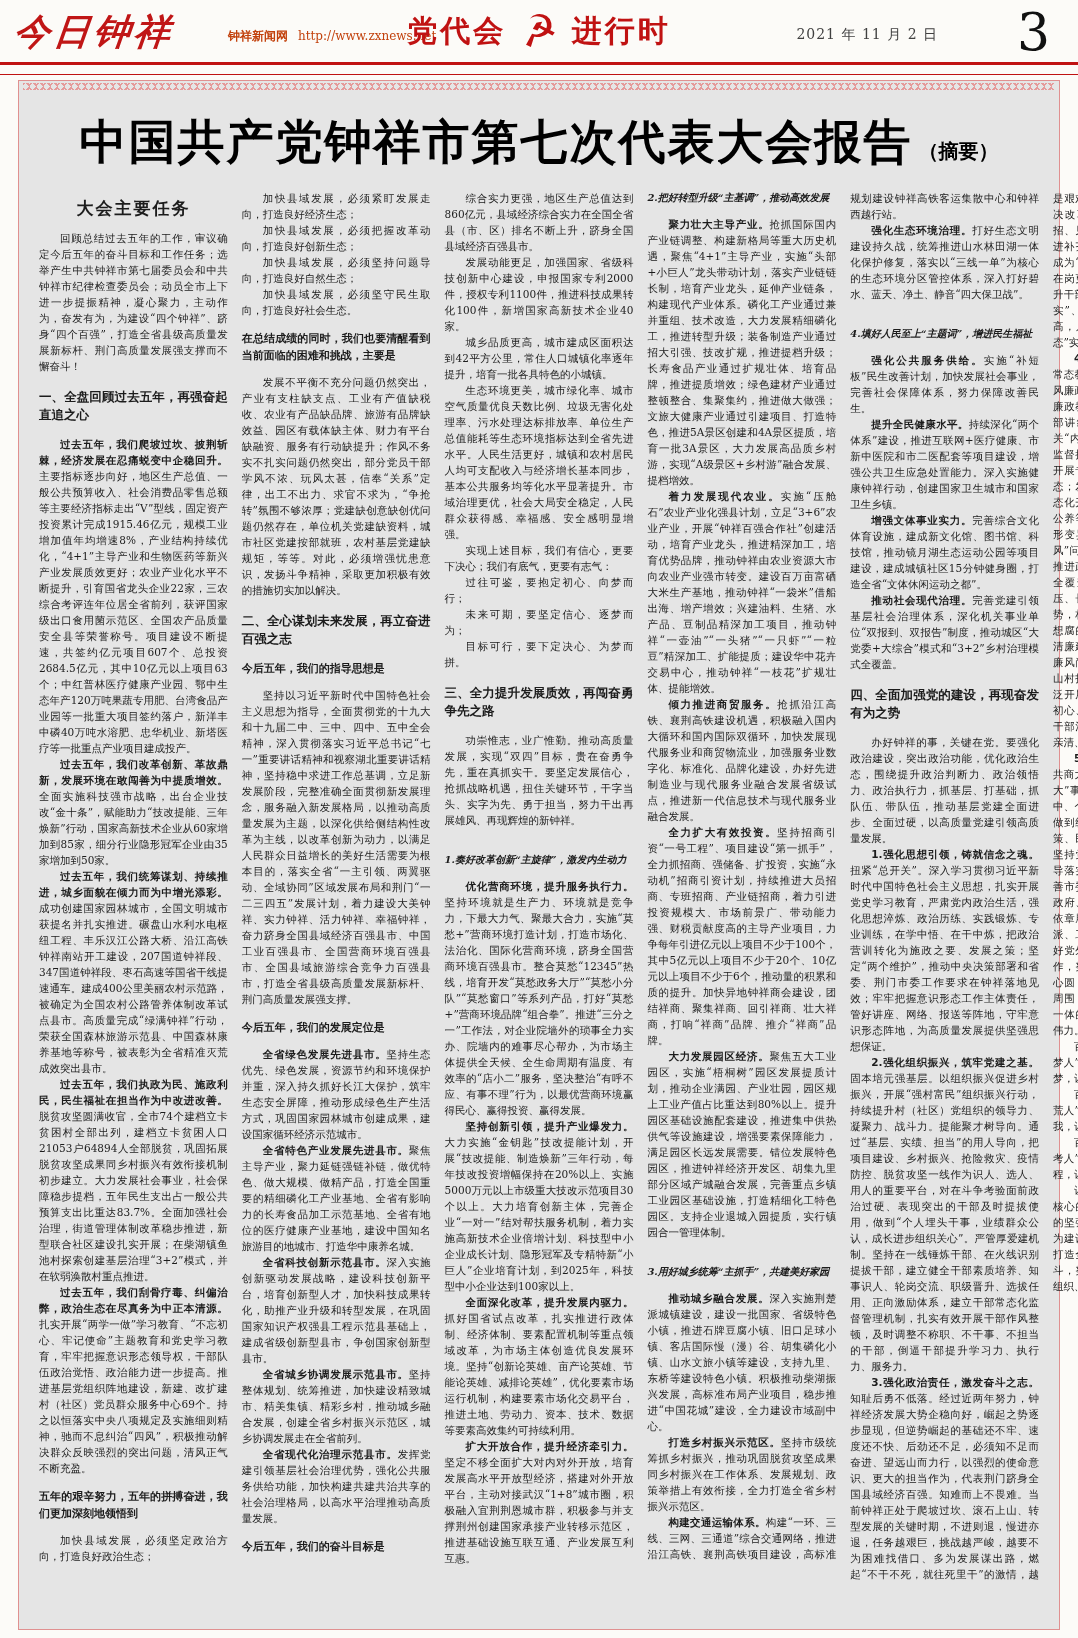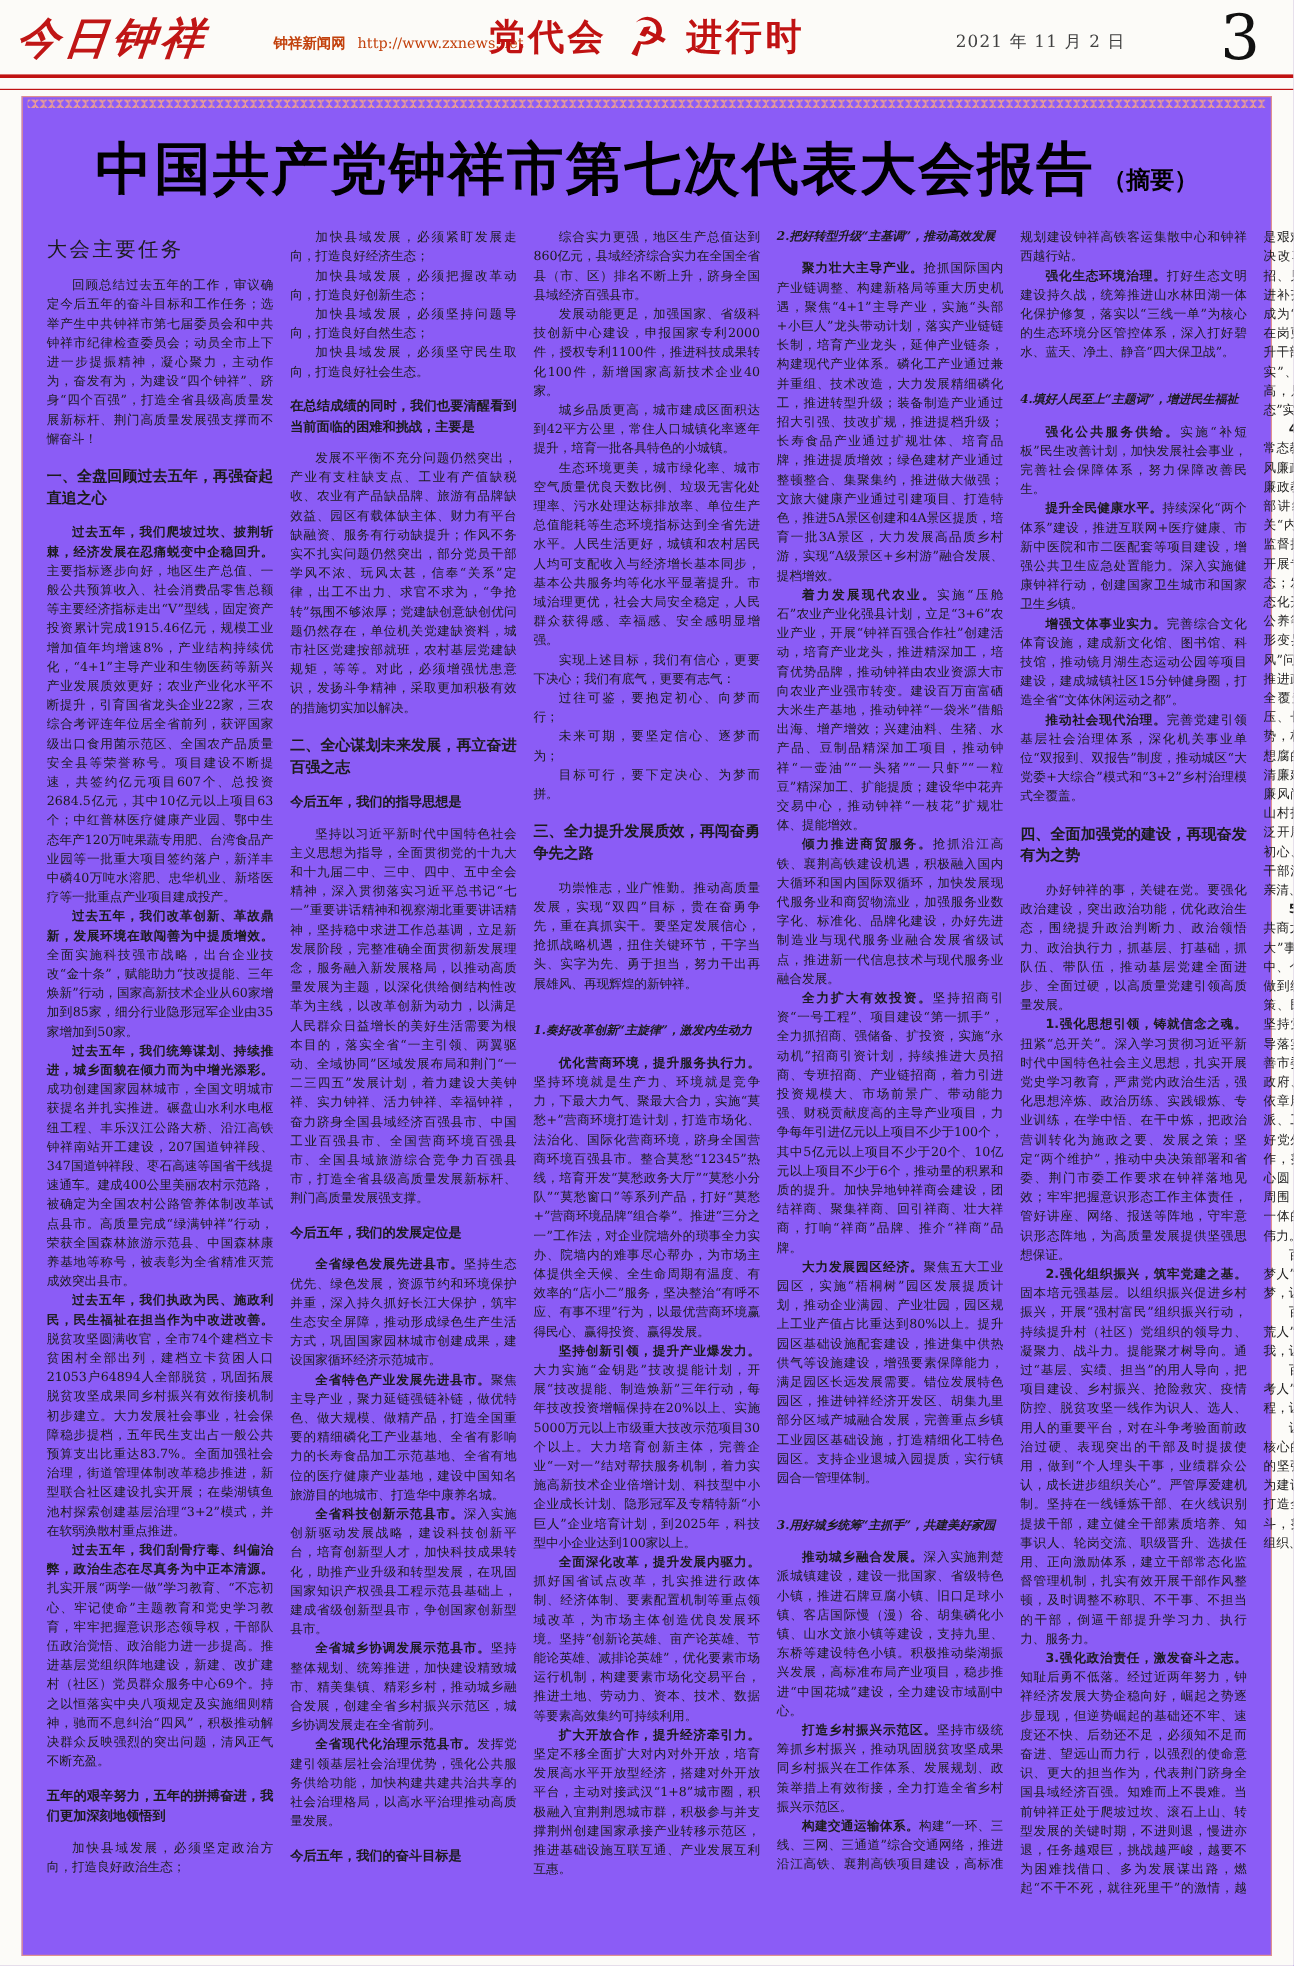--- a/index.html
+++ b/index.html
@@ -15,37 +15,37 @@
   .banner-inner{display:inline-flex;align-items:center;gap:14px;}
   .banner-txt{font-family:Liberation Mono, monospace;font-weight:900;
         font-size:30px;color:#c01212;letter-spacing:3px;}
   .emblem{font-size:42px;line-height:42px;color:#c01212;transform:rotate(-12deg);}
   .mdate{position:absolute;right:140px;top:26px;font-size:14px;color:#404040;letter-spacing:1px;}
   .pageno{position:absolute;right:28px;top:2px;font-size:52px;color:#111;font-family:"DejaVu Serif",serif;}
   .rule{position:absolute;left:0;right:0;top:62px;height:9px;
         border-top:3px solid #c01212;border-bottom:1px solid #c01212;}
   
   .artbox{position:absolute;left:18px;right:18px;top:80px;bottom:8px;
-          border:1px solid #e09090;background:#8b5cf6;}
+          border:1px solid #e09090;background:#e5e5e5;}
   .zigzag{height:7px;margin:2px 4px 0 4px;
           background:
             repeating-linear-gradient(135deg,#e59a9a 0 2px,transparent 2px 7px),
             repeating-linear-gradient(45deg,#e59a9a 0 2px,transparent 2px 7px);
           background-size:7px 7px;}
   .headline{ text-align:center;margin-top:26px;line-height:1.1;white-space:nowrap;}
   .headline .t{font-family:"DejaVu Sans","Liberation Sans",sans-serif;font-weight:900;
           font-size:47px;letter-spacing:2px;color:#000;}
   .headline .s{font-size:20px;font-weight:bold;color:#000;margin-left:6px;}
   
   .cols{margin:22px 20px 0 20px;height:1400px;
         column-count:5;column-gap:14px;column-fill:auto;
         font-size:10.5px;line-height:16px;text-align:justify;}
   .cols p{margin:0;text-indent:2em;}
-  .cols .blk-title{font-family:"DejaVu Sans",sans-serif;font-weight:400;font-size:17px;
-        text-indent:0;margin:10px 0 14px 0;letter-spacing:2px;}
+  .cols .blk-title{font-family:"DejaVu Sans",sans-serif;font-weight:700;font-size:17px;
+        text-align:center;text-indent:0;margin:10px 0 14px 0;letter-spacing:2px;}
   .cols .blk-h2{font-family:"DejaVu Sans",sans-serif;font-weight:900;font-size:12.5px;
         text-indent:0;margin:14px 0 12px 0;line-height:18px;}
   .cols .blk-h3{font-family:"DejaVu Sans",sans-serif;font-weight:bold;font-size:11px;
         text-indent:0;margin:12px 0 10px 0;line-height:17px;}
   .cols .blk-kai{font-style:italic;font-weight:bold;font-size:10px;text-indent:0;
         text-align:left;margin:24px 0 10px 0;}
   .cols strong{font-family:"DejaVu Sans",sans-serif;font-weight:bold;}
 </style>
 </head>
 <body>

